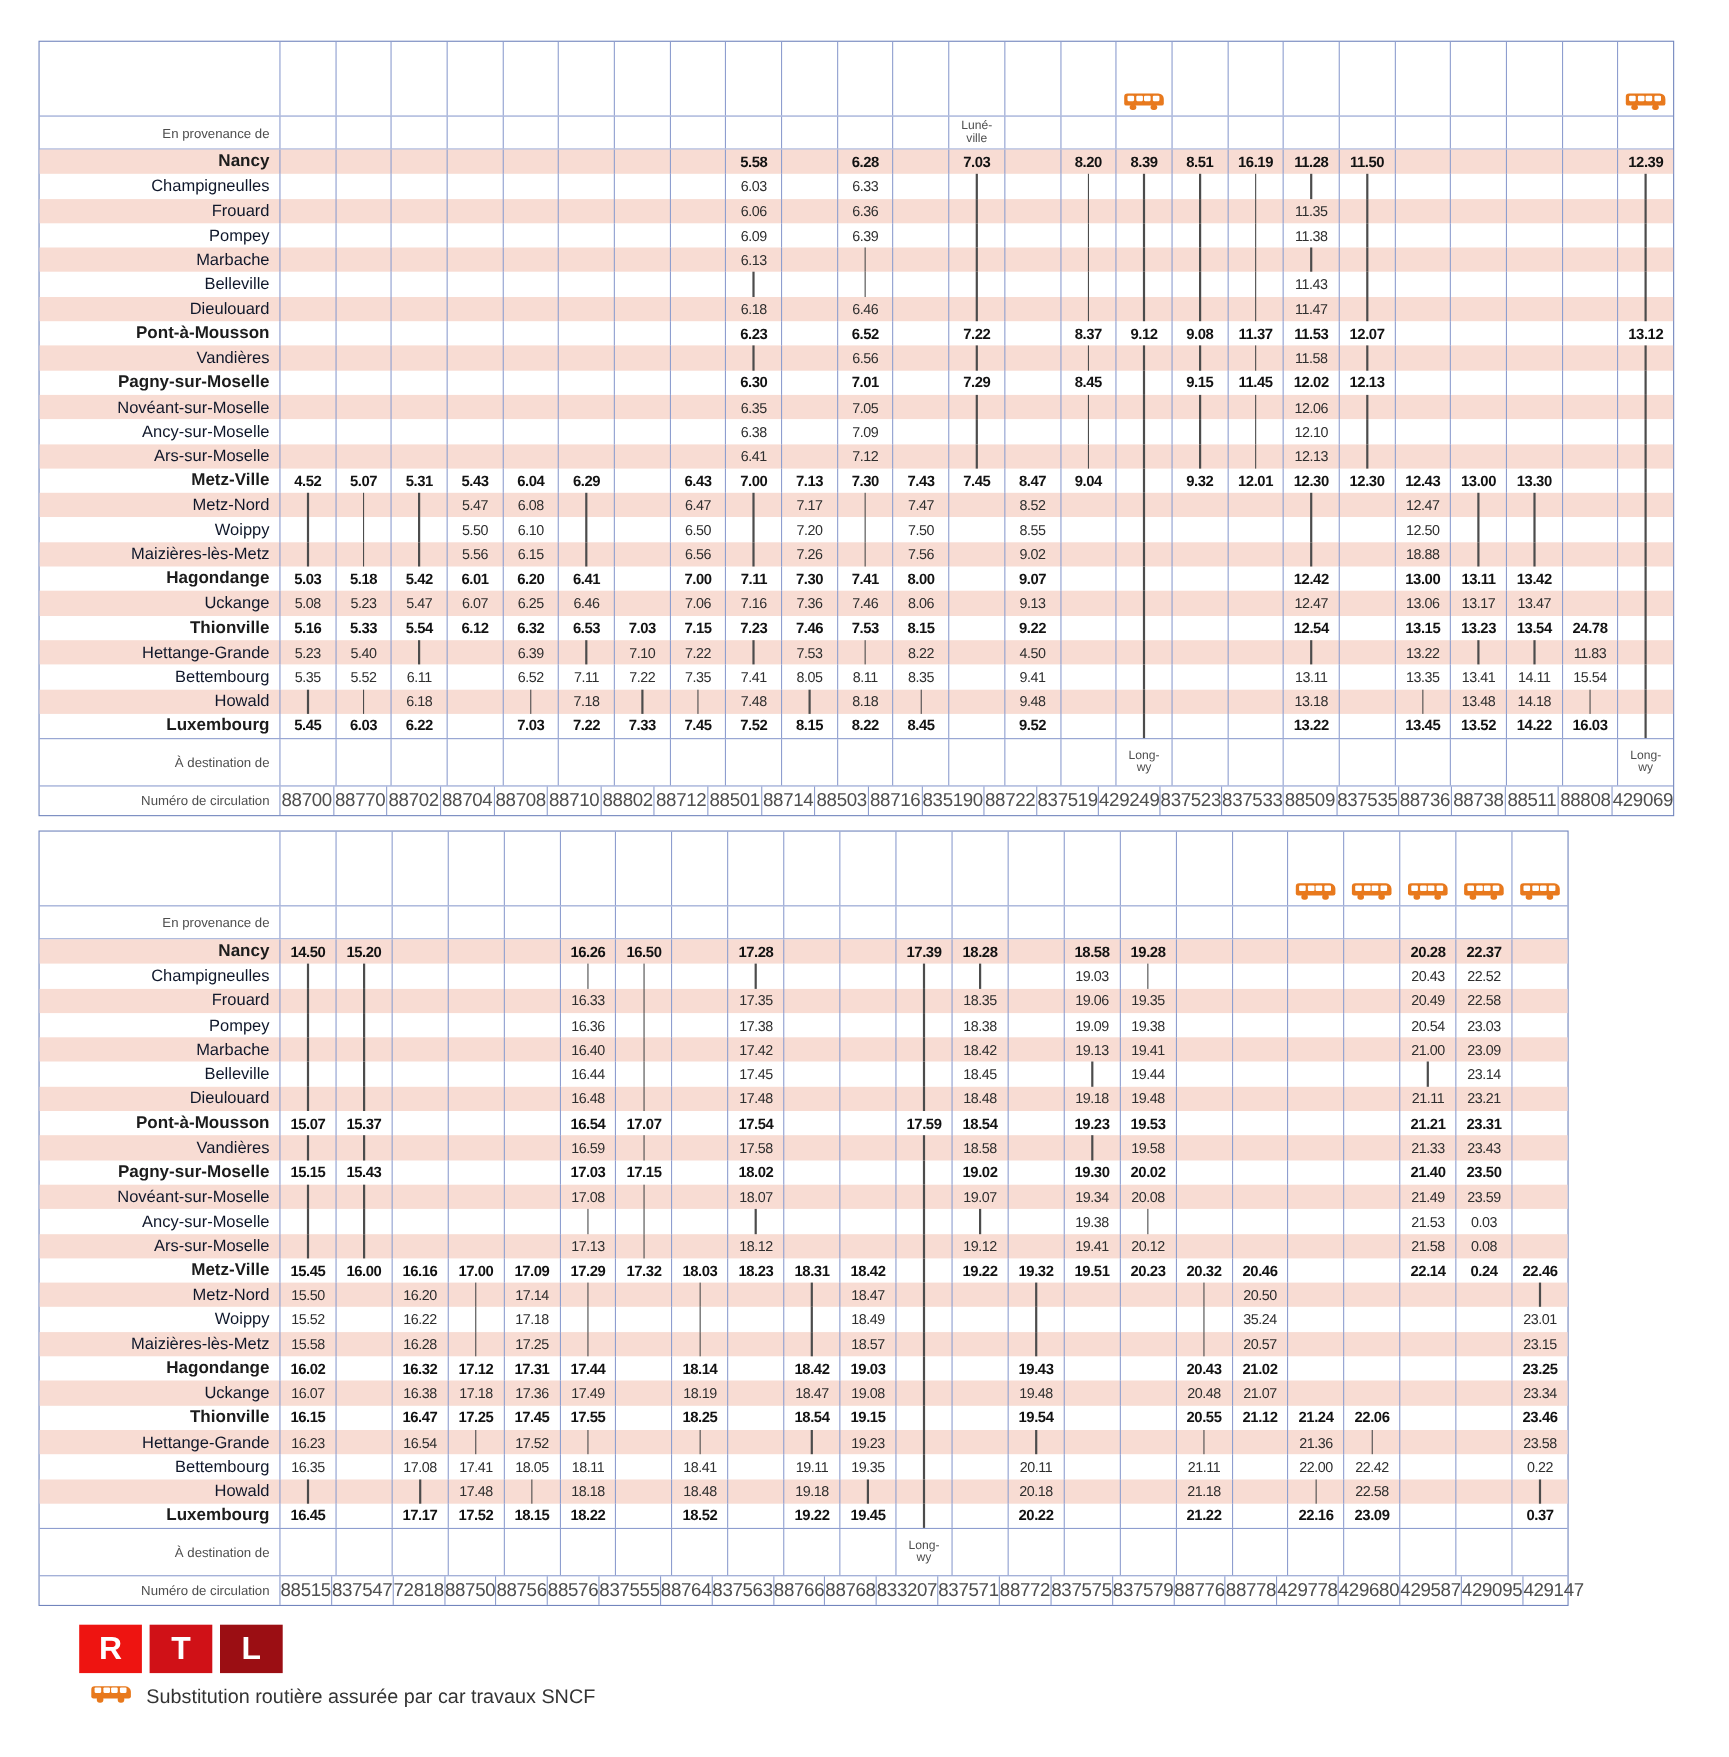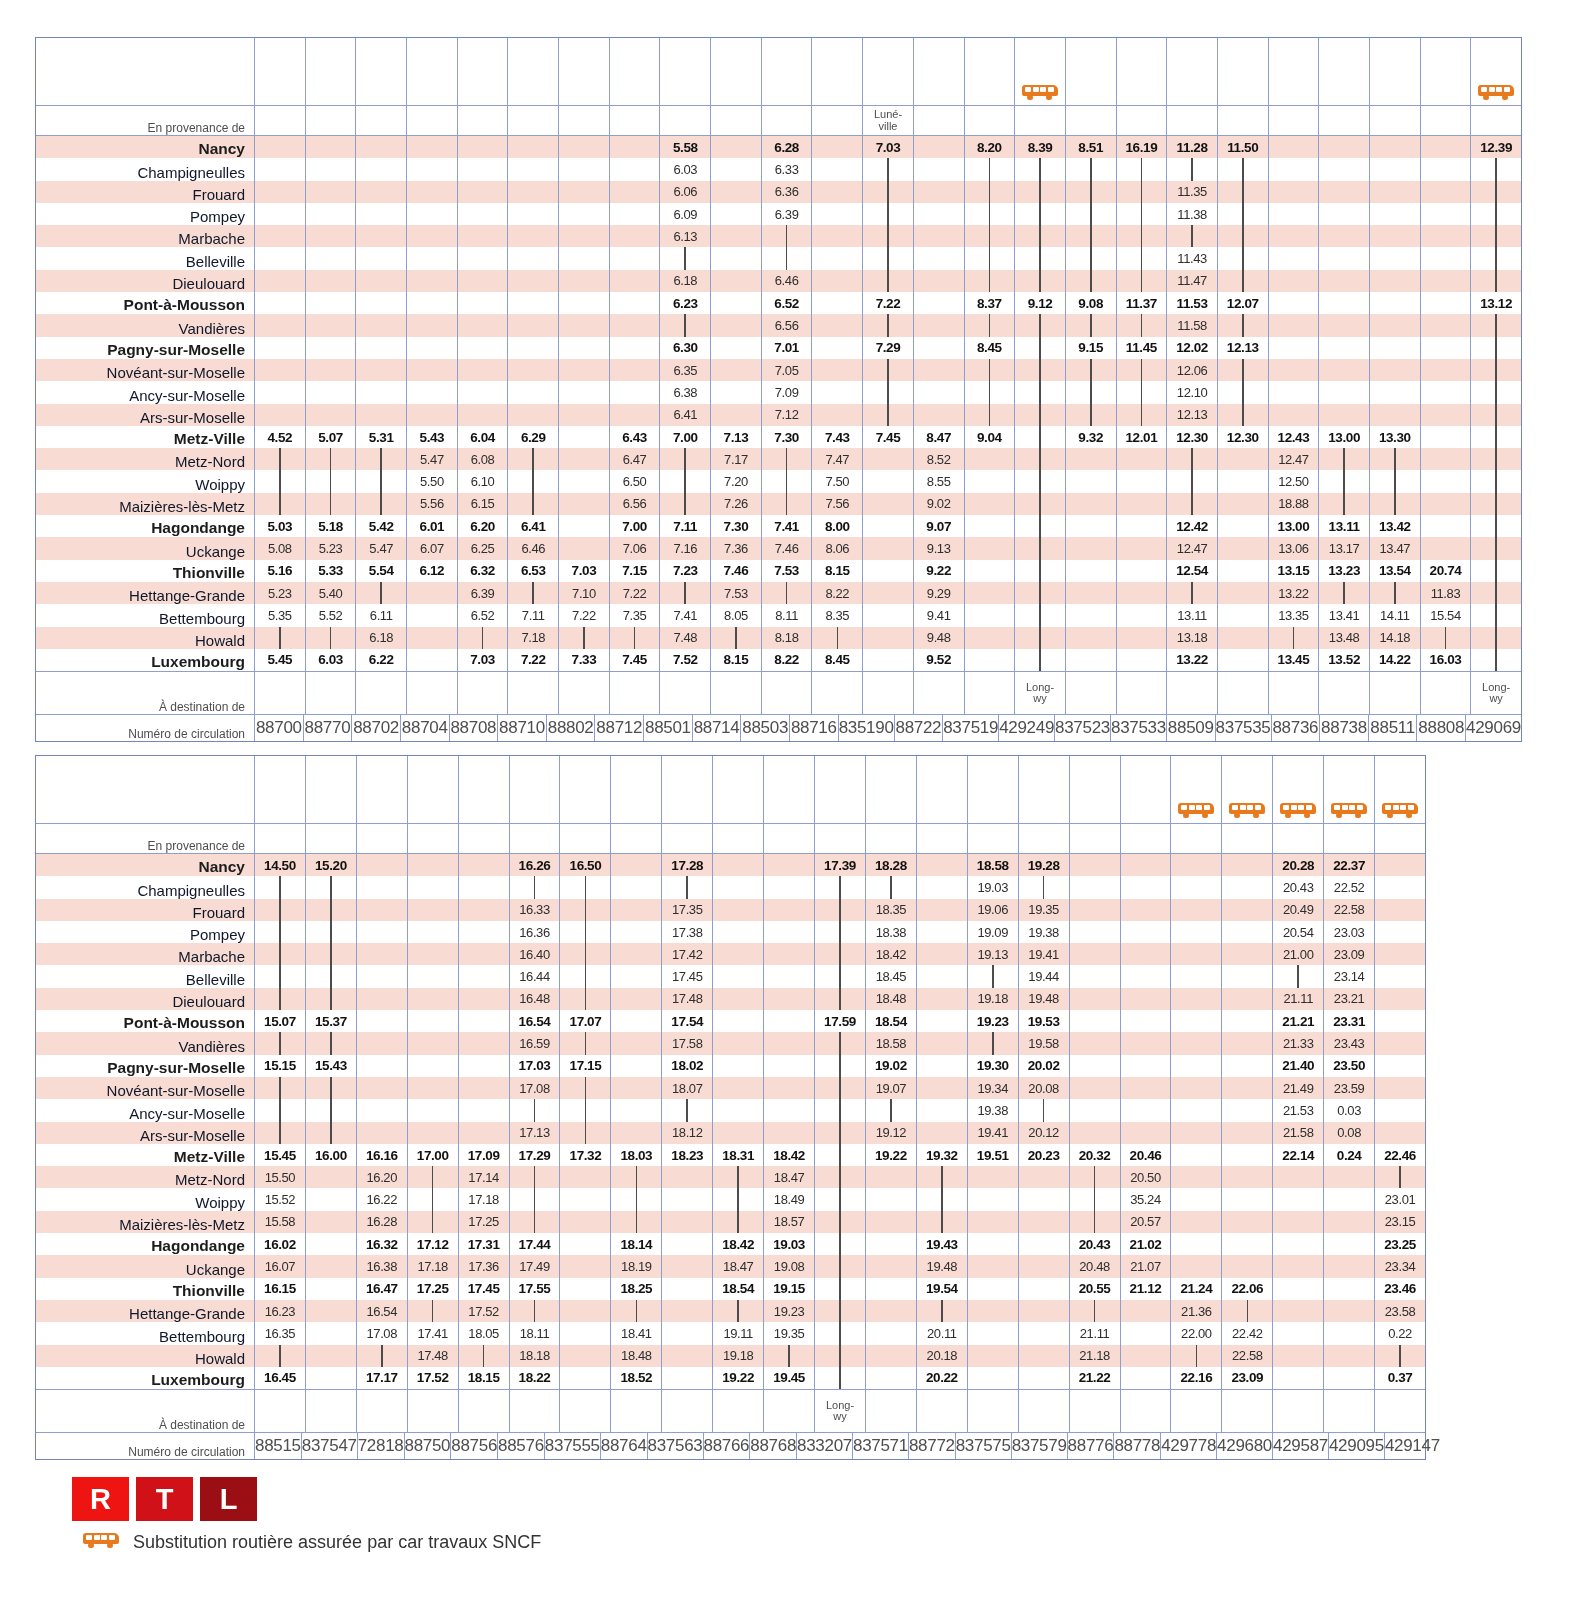--- a/index.html
+++ b/index.html
@@ -13,21 +13,21 @@
   }
   *{margin:0;padding:0;box-sizing:border-box}
   body{background:#fff;font-family:"Liberation Sans", sans-serif;}
   .page{position:relative;width:1572px;height:1597px;background:#ffffff;overflow:hidden}
   .tt{position:absolute;border:1.5px solid var(--border);background:#fff}
   .row{display:grid;align-items:center}
   .row.header{border-bottom:1px solid var(--grid)}
   .row.provenance{border-bottom:1px solid var(--grid)}
   .row.destination{border-top:1px solid var(--grid);border-bottom:1px solid var(--grid)}
   .row.pink{background:var(--pink)}
-  .labelcell{height:100%;display:flex;align-items:flex-end;justify-content:flex-end;padding-right:9px;overflow:hidden}
+  .labelcell{height:100%;display:flex;align-items:center;justify-content:flex-end;padding-right:9px;overflow:hidden}
   .cell{height:100%;border-left:1px solid var(--grid);display:flex;align-items:center;justify-content:center;overflow:visible;position:relative}
   .cell.headcell{align-items:flex-end;justify-content:center;padding-bottom:5px}
   .station-name{font-size:15px;color:#0f172a;white-space:nowrap}
   .boldrow .station-name{font-weight:700;font-size:15.5px;color:#1c1c1c}
   .time{font-size:13px;color:var(--ink);letter-spacing:-0.4px;white-space:nowrap}
   .boldrow .time{font-weight:700;color:var(--inkbold);font-size:13.5px}
   .pass{display:block;width:1.6px;height:100%;margin:0 auto;background:#4c4c4c}
   .smalltext{font-size:12px;color:var(--small)}
   .tinytext{font-size:11px;line-height:11.5px;color:var(--small);text-align:center;white-space:pre-line}
   .numero{font-size:17px;color:var(--small);letter-spacing:-0.3px}
@@ -1250,21 +1250,21 @@
         <div class="cell">
           <span class="time">13.15</span>
         </div>
         <div class="cell">
           <span class="time">13.23</span>
         </div>
         <div class="cell">
           <span class="time">13.54</span>
         </div>
         <div class="cell">
-          <span class="time">20.74</span>
+          <span class="time">24.78</span>
         </div>
         <div class="cell">
           <i class="pass"></i>
         </div>
       </div>
       <div class="row station pink" style="grid-template-columns: 218px repeat(25, 1fr); height: 22.3px;">
         <div class="labelcell">
           <span class="station-name">Hettange-Grande</span>
         </div>
         <div class="cell">
@@ -1296,21 +1296,21 @@
           <span class="time">7.53</span>
         </div>
         <div class="cell">
           <i class="pass"></i>
         </div>
         <div class="cell">
           <span class="time">8.22</span>
         </div>
         <div class="cell"></div>
         <div class="cell">
-          <span class="time">9.29</span>
+          <span class="time">4.50</span>
         </div>
         <div class="cell"></div>
         <div class="cell">
           <i class="pass"></i>
         </div>
         <div class="cell"></div>
         <div class="cell"></div>
         <div class="cell">
           <i class="pass"></i>
         </div>

